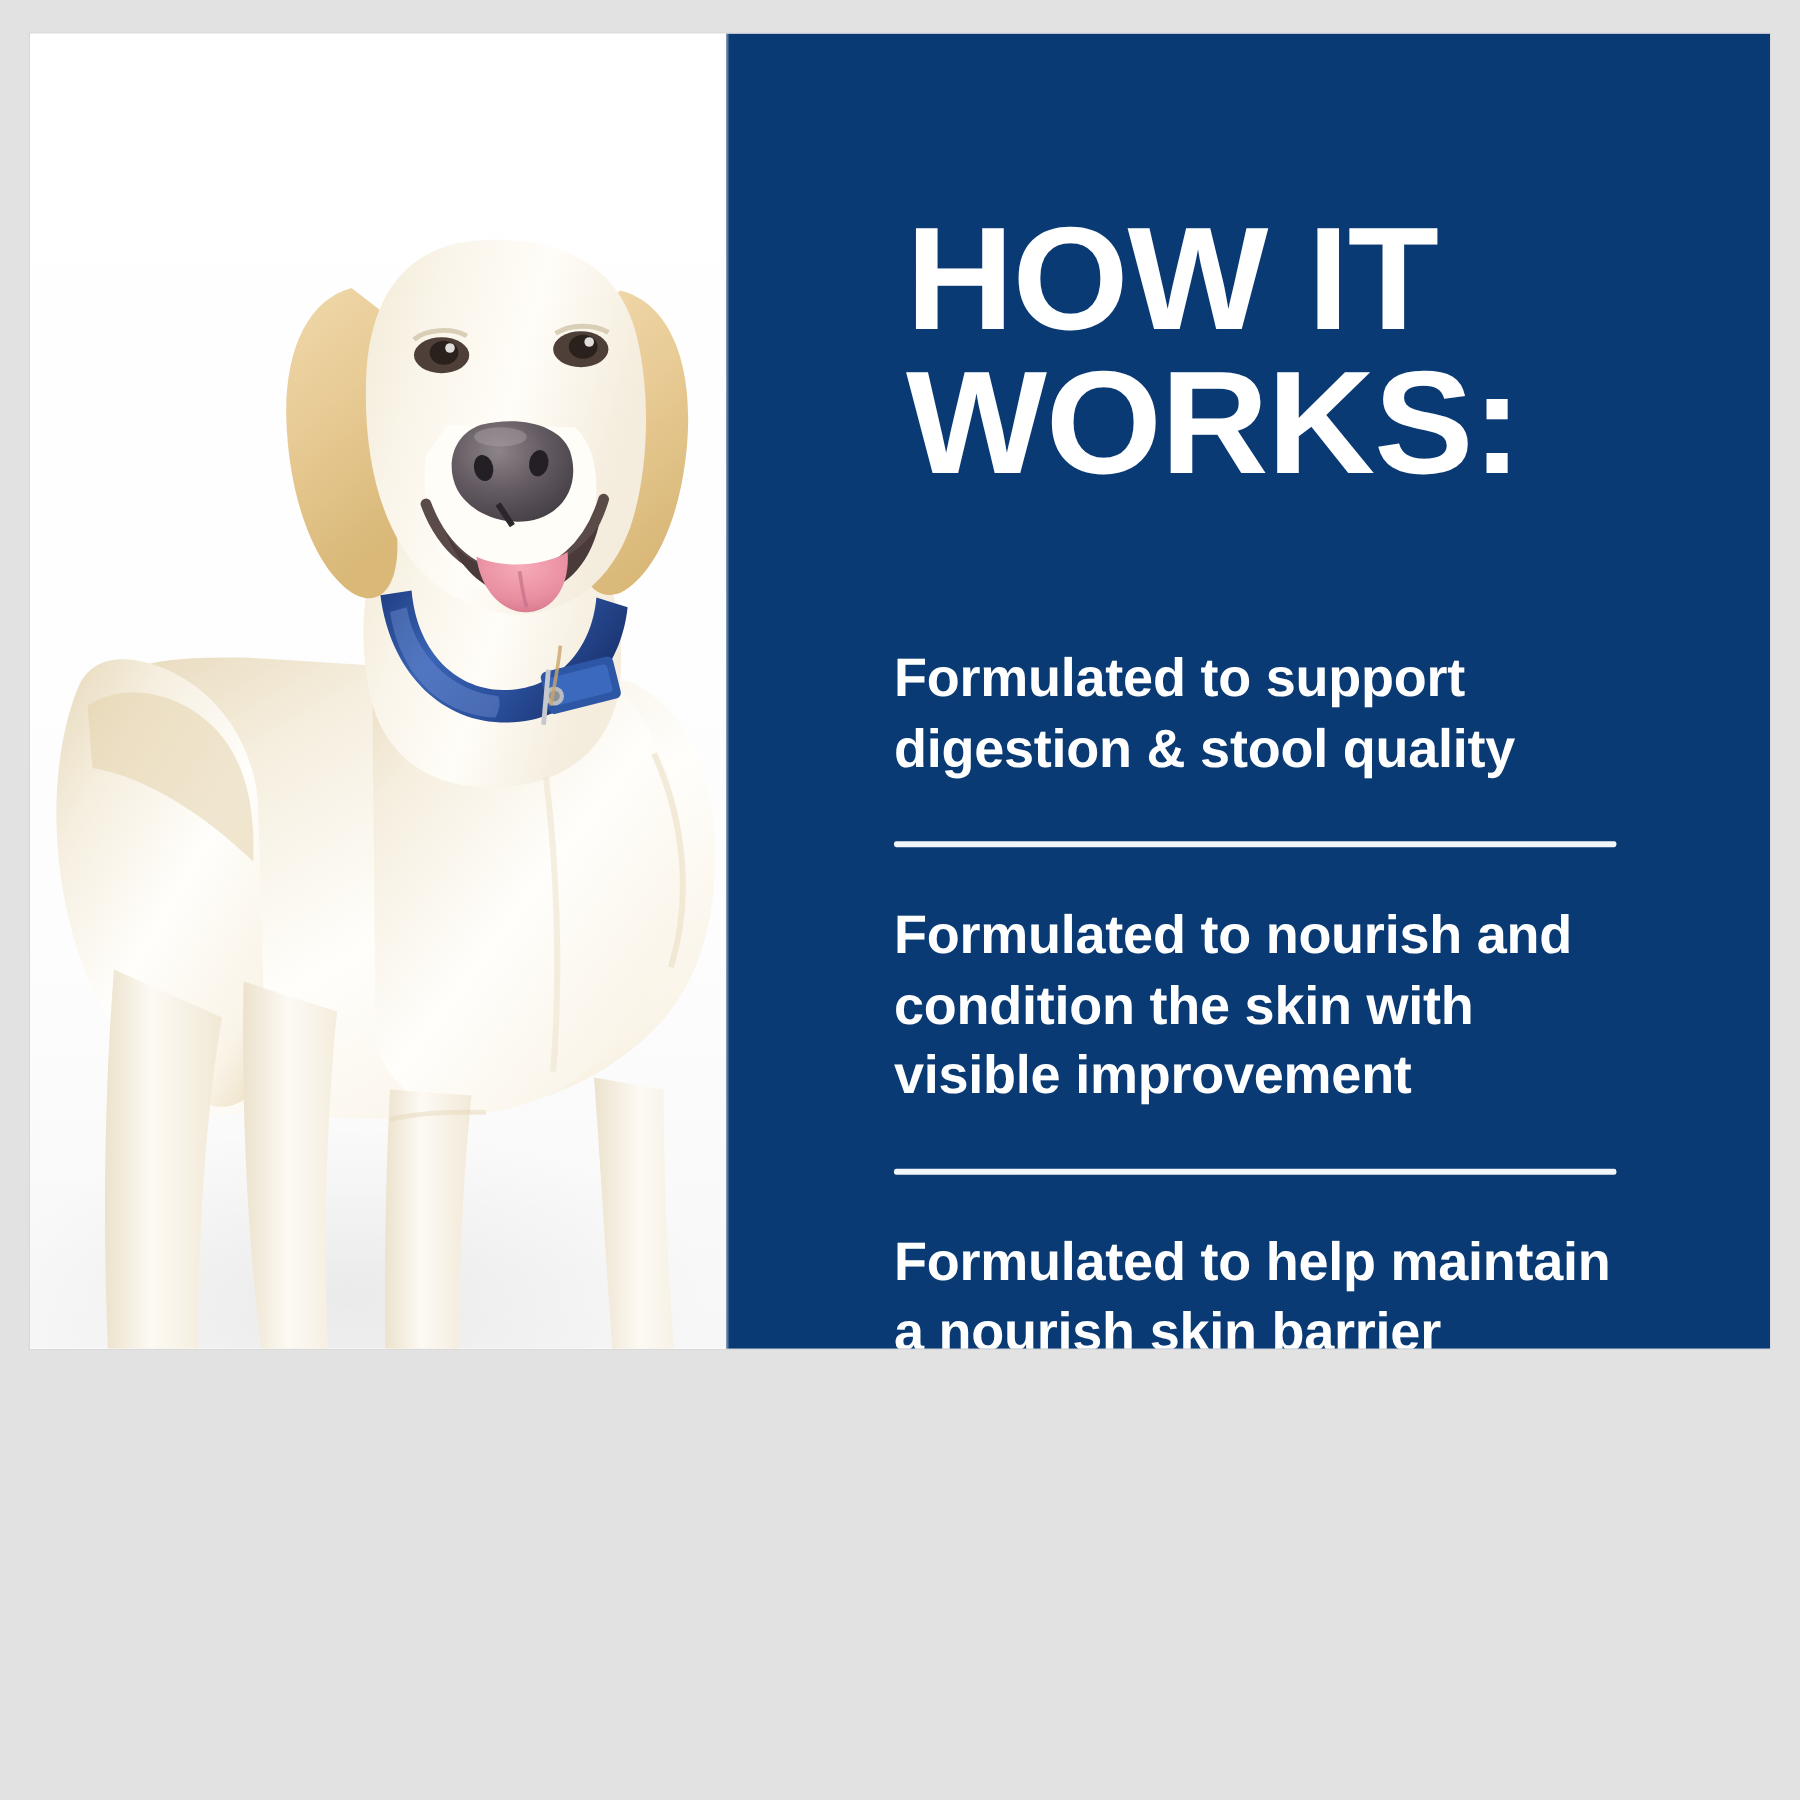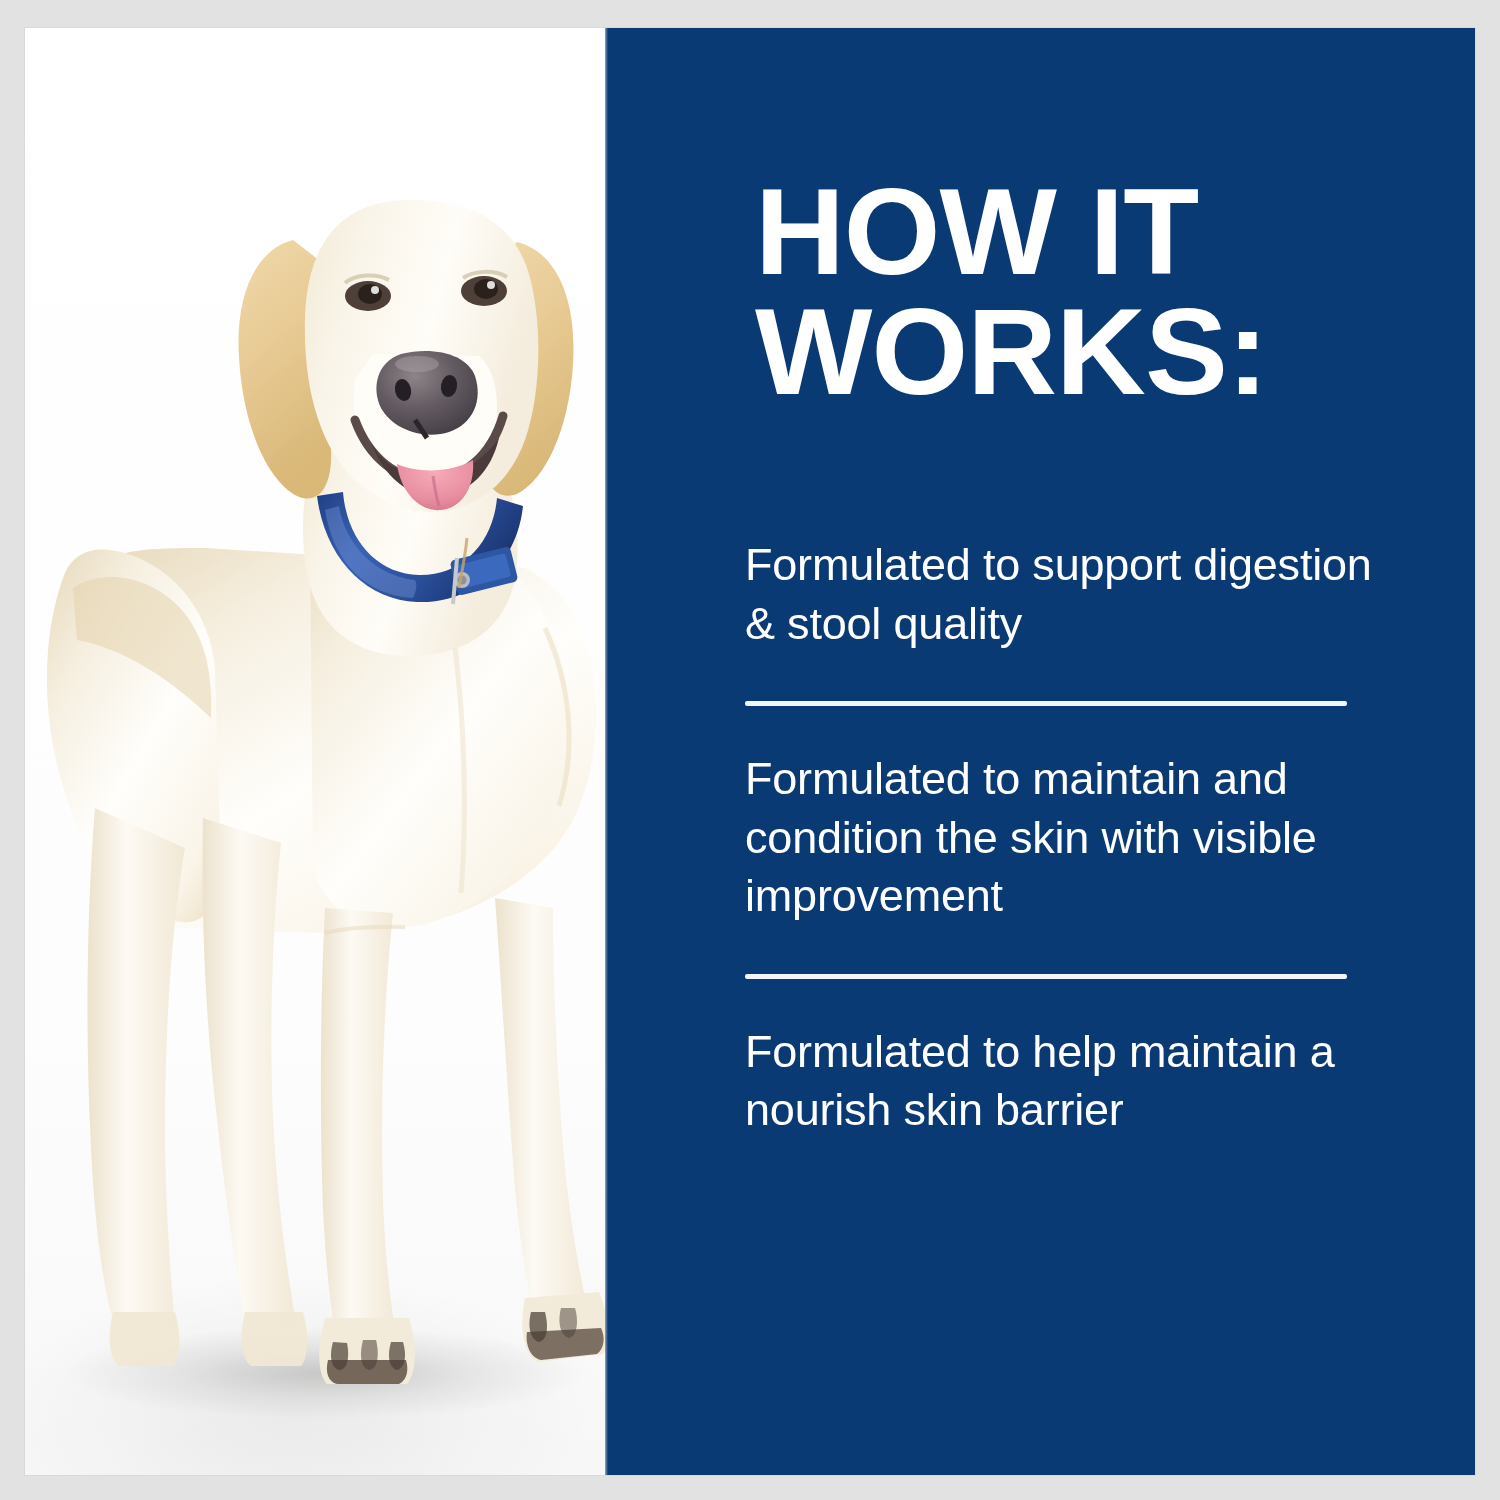--- a/index.html
+++ b/index.html
@@ -19,21 +19,21 @@
     height: 1500px;
     background: #e2e2e2;
   }
 
   
   .card {
     position: absolute;
     left: 25px;
     top: 28px;
     width: 1450px;
-    height: 1447px;
+    height: 1096px;
     background: #ffffff;
     overflow: hidden;
     box-shadow: 0 0 0 1px rgba(0,0,0,0.04);
   }
 
   
   .photo-pane {
     position: absolute;
     left: 0;
     top: 0;
@@ -92,21 +92,21 @@
   
   .benefits {
     position: absolute;
     left: 140px;
     top: 508px;
     width: 630px;
   }
   .benefit-text {
     color: #ffffff;
     font-family: "Liberation Sans", sans-serif;
-    font-weight: normal;
+    font-weight: bold;
     font-size: 45px;
     line-height: 1.30;
     letter-spacing: -0.2px;
   }
   .divider {
     height: 5px;
     background: #f2f5f9;
     border-radius: 2px;
     margin: 48px 0 44px 0;
     width: 602px;
@@ -356,21 +356,21 @@
 
       <div class="benefits">
 
         <div class="benefit-block b1">
           <div class="benefit-text">Formulated to support digestion &amp; stool quality</div>
         </div>
 
         <div class="divider"></div>
 
         <div class="benefit-block b2">
-          <div class="benefit-text">Formulated to maintain and condition the skin with visible improvement</div>
+          <div class="benefit-text">Formulated to nourish and condition the skin with visible improvement</div>
         </div>
 
         <div class="divider"></div>
 
         <div class="benefit-block b3">
           <div class="benefit-text">Formulated to help maintain a nourish skin barrier</div>
         </div>
 
       </div>
     </div>

